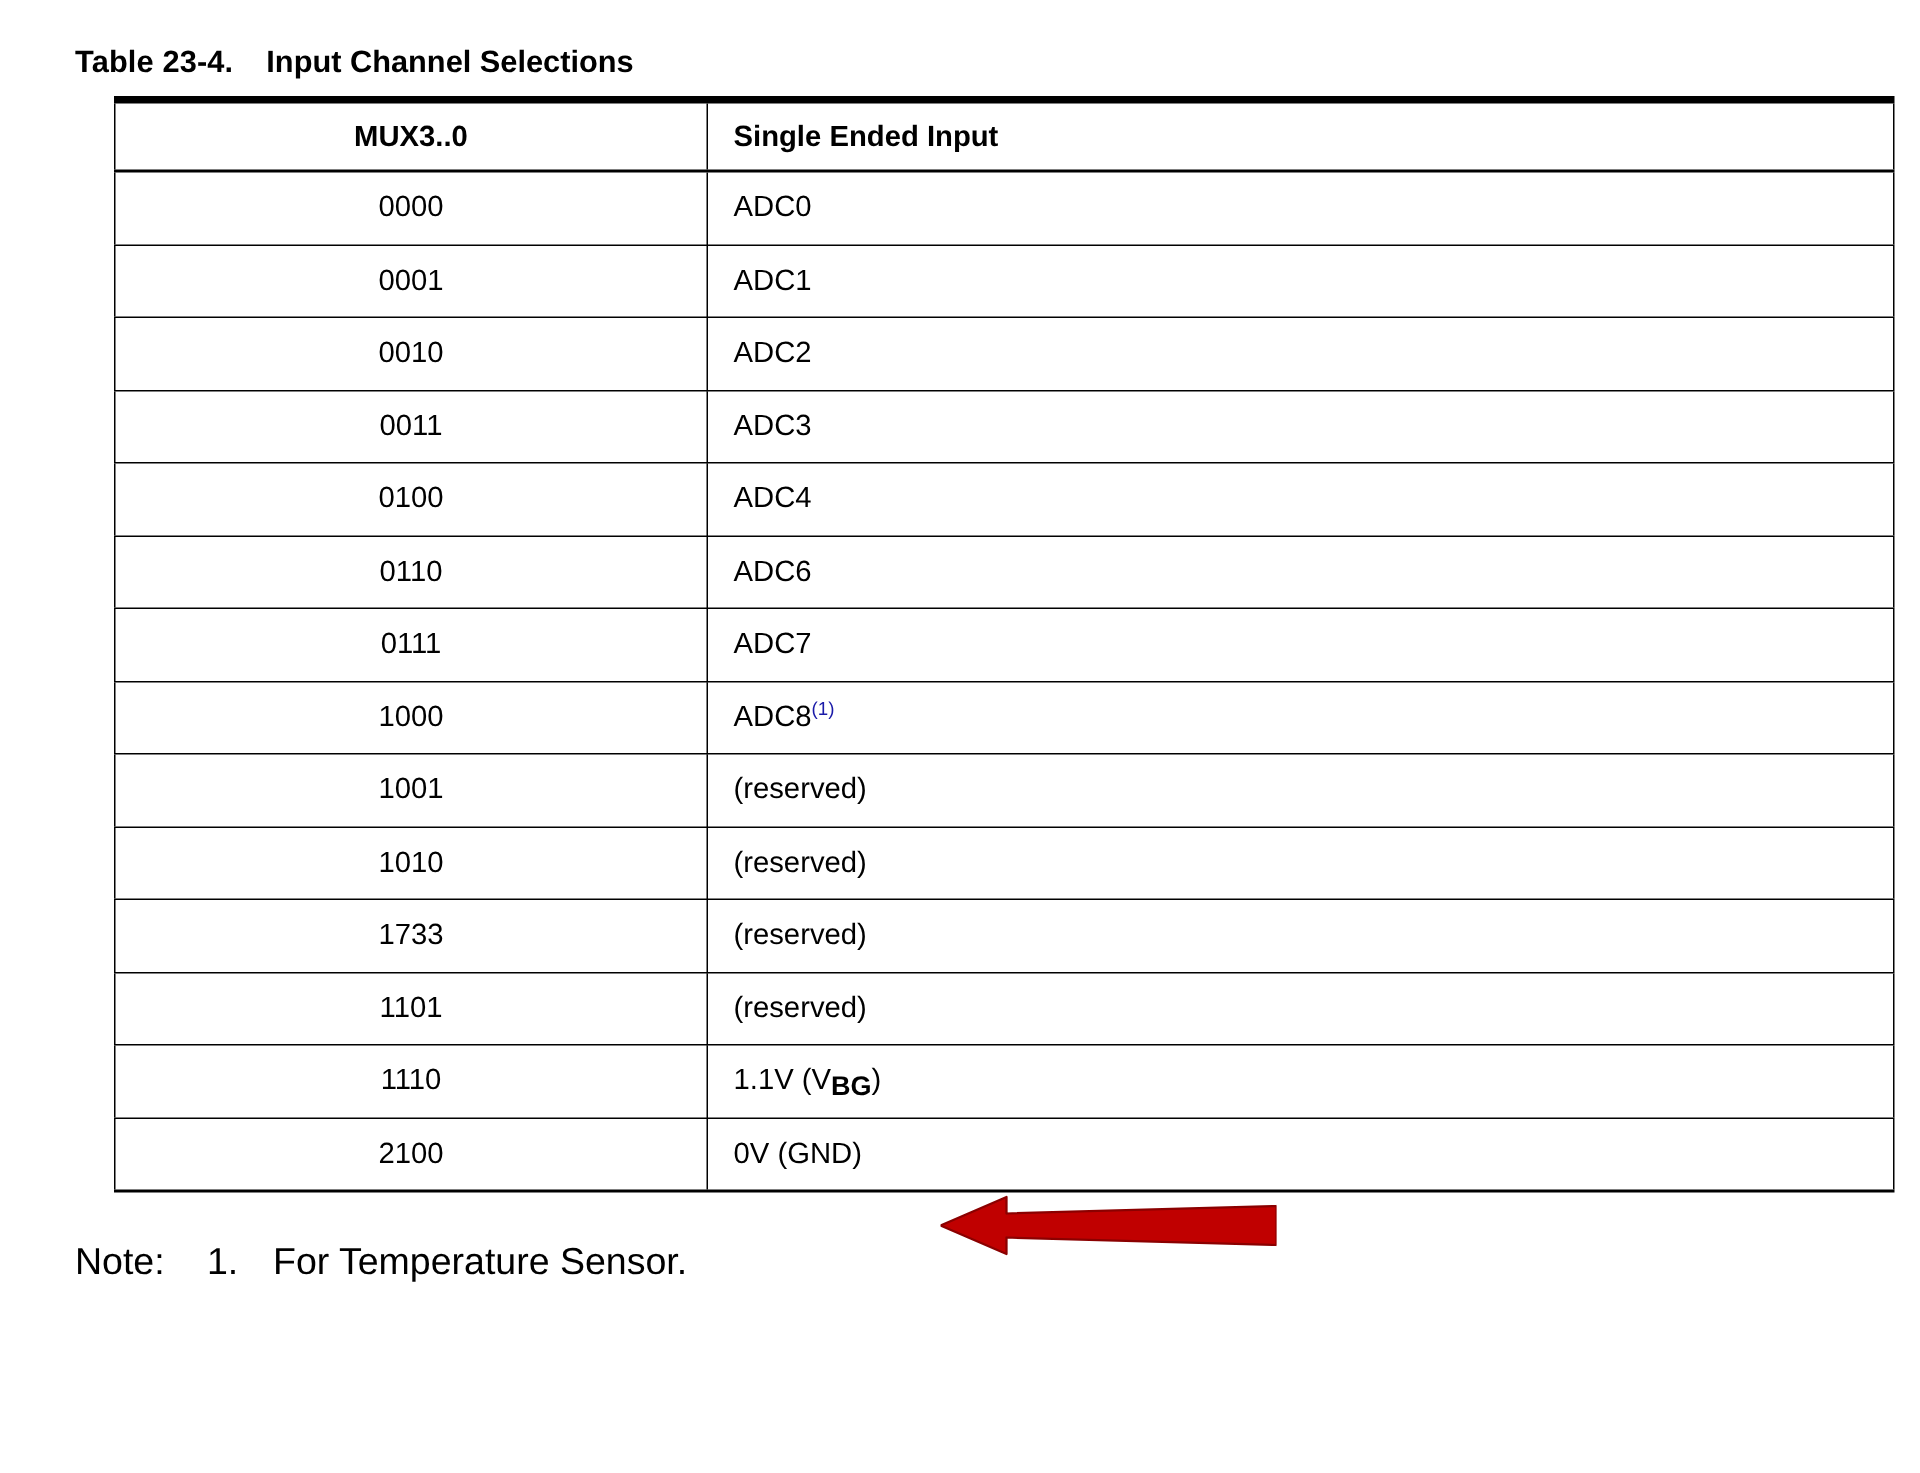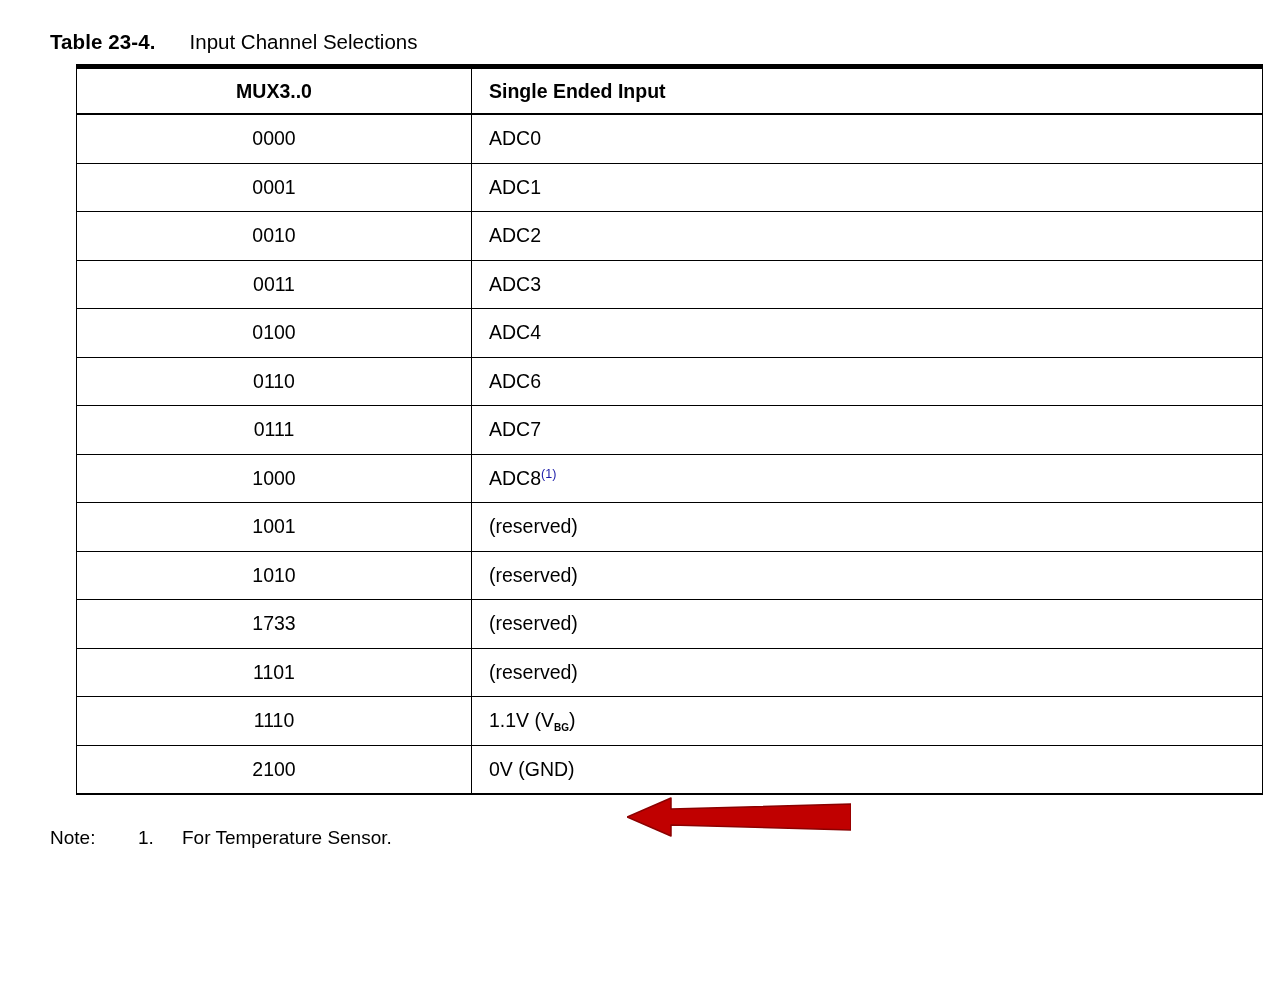--- a/index.html
+++ b/index.html
@@ -28,22 +28,22 @@
     align-items: baseline;
     font-size: 20.5px;
     margin: 0 0 10px 2px;
     white-space: nowrap;
   }
   .caption-label {
     font-weight: bold;
     letter-spacing: 0.1px;
   }
   .caption-title {
-    font-weight: normal;
-    margin-left: 34px;
+    font-weight: bold;
+    margin-left: 22px;
   }
   
   .tbl {
     border-collapse: collapse;
     table-layout: fixed;
     width: 1186px;
     border-left: 1px solid #000;
     border-right: 1px solid #000;
     margin-left: 28px;
   }
@@ -85,32 +85,32 @@
   .tbl tbody tr:last-child td {
     border-bottom: 2.5px solid #000;
   }
   sup.fn {
     color: #1a1aa8;
     font-size: 12.5px;
     vertical-align: super;
     line-height: 0;
   }
   sub.sb {
-    font-size: 10px;
+    font-size: 18px;
     font-weight: bold;
     vertical-align: baseline;
     position: relative;
     top: 4px;
     line-height: 0;
   }
   
   .note {
     margin-top: 32px;
     margin-left: 2px;
-    font-size: 19px;
+    font-size: 25px;
     display: flex;
     white-space: nowrap;
   }
   .note-label { width: 88px; }
   .note-num { width: 44px; }
   .note-text { }
 
   
   .arrow {
     position: absolute;

